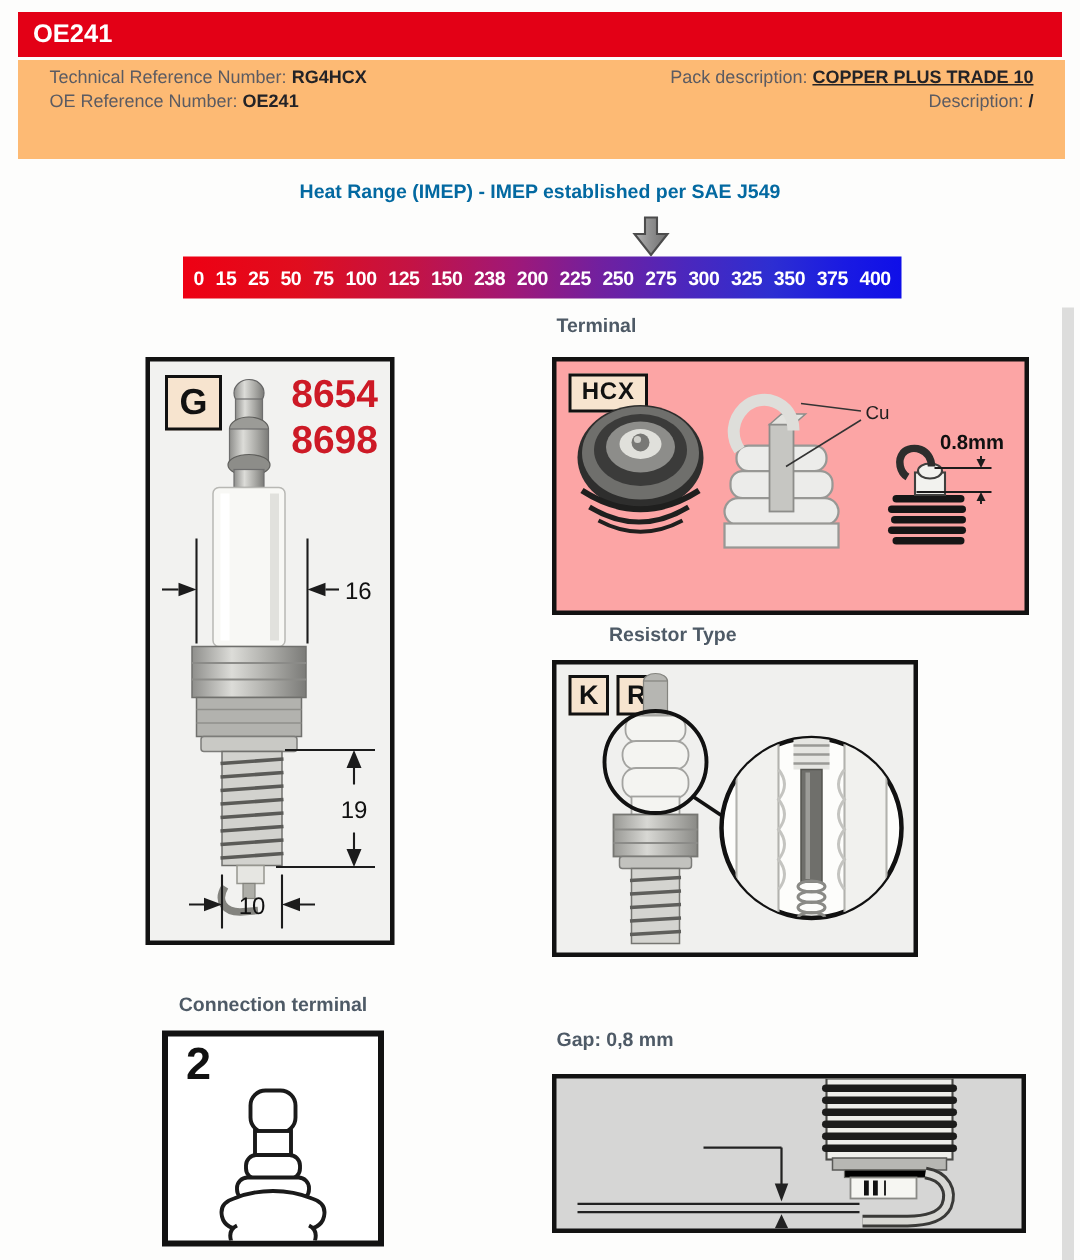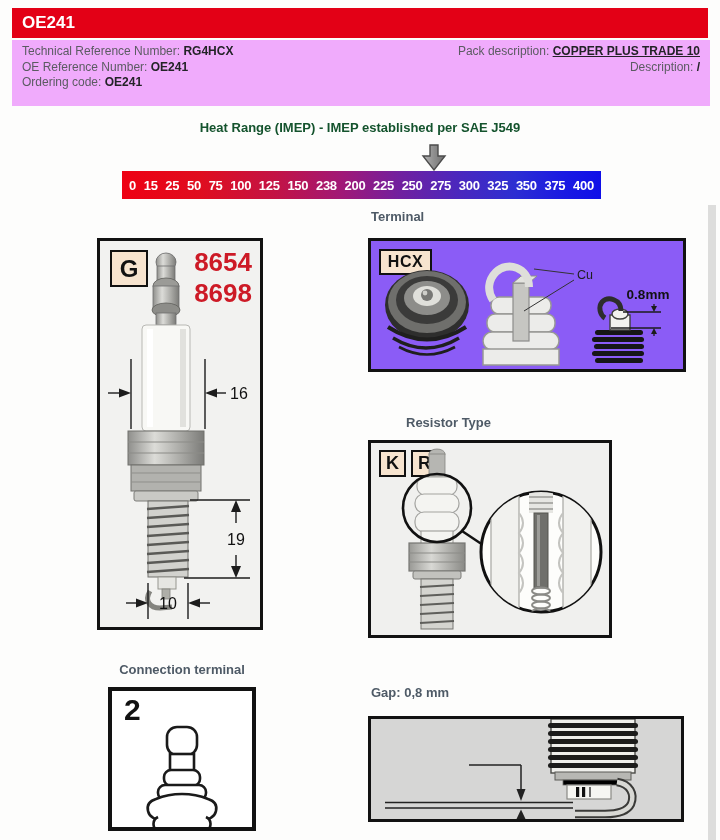--- a/index.html
+++ b/index.html
@@ -3,41 +3,41 @@
 <meta charset="utf-8">
 <style>
   html,body{margin:0;padding:0;background:#f4f3f1;}
   .canvas{position:relative;width:720px;height:840px;background:#fdfdfc;overflow:hidden;
           font-family:"Liberation Sans", sans-serif;}
   .abs{position:absolute;box-sizing:border-box;}
 
   
   .banner{left:12px;top:8px;width:696px;height:30px;background:#e30016;color:#fff;
           font-size:17px;font-weight:bold;line-height:30px;padding-left:10px;}
-  .info{left:12px;top:40px;width:698px;height:66px;background:#f0abfc;
-        display:flex;justify-content:space-between;padding:4px 10px;font-size:12px;line-height:15.5px;}
+  .info{left:12px;top:40px;width:698px;height:66px;background:#fdba74;
+        display:flex;justify-content:space-between;padding:4px 21px;font-size:12px;line-height:15.5px;}
   .info .lbl{color:#5b5b62;}
   .info .val{color:#232327;font-weight:bold;}
   .info-right{text-align:right;}
   .u{text-decoration:underline;}
 
   
-  .hr-title{left:0;top:120px;width:720px;text-align:center;font-size:13px;font-weight:bold;color:#14532d;}
+  .hr-title{left:0;top:120px;width:720px;text-align:center;font-size:13px;font-weight:bold;color:#0369a1;}
   .scalebar{left:122px;top:171px;width:479px;height:28px;display:flex;align-items:center;
     justify-content:space-between;padding:0 7px;color:#fff;font-size:13px;font-weight:bold;
     background:linear-gradient(90deg,#ee0013 0%,#e00d1e 16%,#c31345 32%,#a01877 46%,#71209f 58%,#4b27bd 70%,#2d2ed2 82%,#1a1ae2 92%,#0f0fe8 100%);}
   .scalebar span{letter-spacing:-0.3px;}
 
   
   .sec-title{font-size:13px;font-weight:bold;color:#4e5a66;}
 
   
   .box{border:3px solid #121212;}
   .dim-box{left:97px;top:238px;width:166px;height:392px;background:#f2f2f0;}
-  .term-box{left:368px;top:238px;width:318px;height:134px;background:#8b5cf6;}
+  .term-box{left:368px;top:238px;width:318px;height:172px;background:#fca5a5;}
   .res-box{left:368px;top:440px;width:244px;height:198px;background:#f0f0ee;}
   .conn-box{left:108px;top:687px;width:148px;height:144px;background:#ffffff;border-width:4px;}
   .gap-box{left:368px;top:716px;width:316px;height:106px;background:#d6d6d5;}
 
   .chip{position:absolute;box-sizing:border-box;border:2.5px solid #111;background:#f7e4cf;color:#111;
         display:flex;align-items:center;justify-content:center;font-weight:bold;}
   .chip-g{left:10px;top:9px;width:38px;height:37px;font-size:24px;}
   .chip-hcx{left:8px;top:8px;width:53px;height:26px;font-size:16px;letter-spacing:0.5px;}
   .chip-k{left:8px;top:7px;width:27px;height:27px;font-size:18px;}
   .chip-r{left:40px;top:7px;width:27px;height:27px;font-size:18px;}
@@ -57,21 +57,20 @@
 <div class="canvas">
 
   <div class="abs banner">
     <span>OE241</span>
   </div>
 
   <div class="abs info">
     <div class="info-left">
       <div><span class="lbl">Technical Reference Number:</span> <span class="val">RG4HCX</span></div>
       <div><span class="lbl">OE Reference Number:</span> <span class="val">OE241</span></div>
-      <div><span class="lbl">Ordering code:</span> <span class="val">OE241</span></div>
     </div>
     <div class="info-right">
       <div><span class="lbl">Pack description:</span> <span class="val u">COPPER PLUS TRADE 10</span></div>
       <div><span class="lbl">Description:</span> <span class="val">/</span></div>
     </div>
   </div>
 
   <div class="abs hr-title">Heat Range (IMEP) - IMEP established per SAE J549</div>
   <svg class="abs" style="left:419px;top:144px;" width="30" height="27" viewBox="0 0 30 27">
     <defs>

